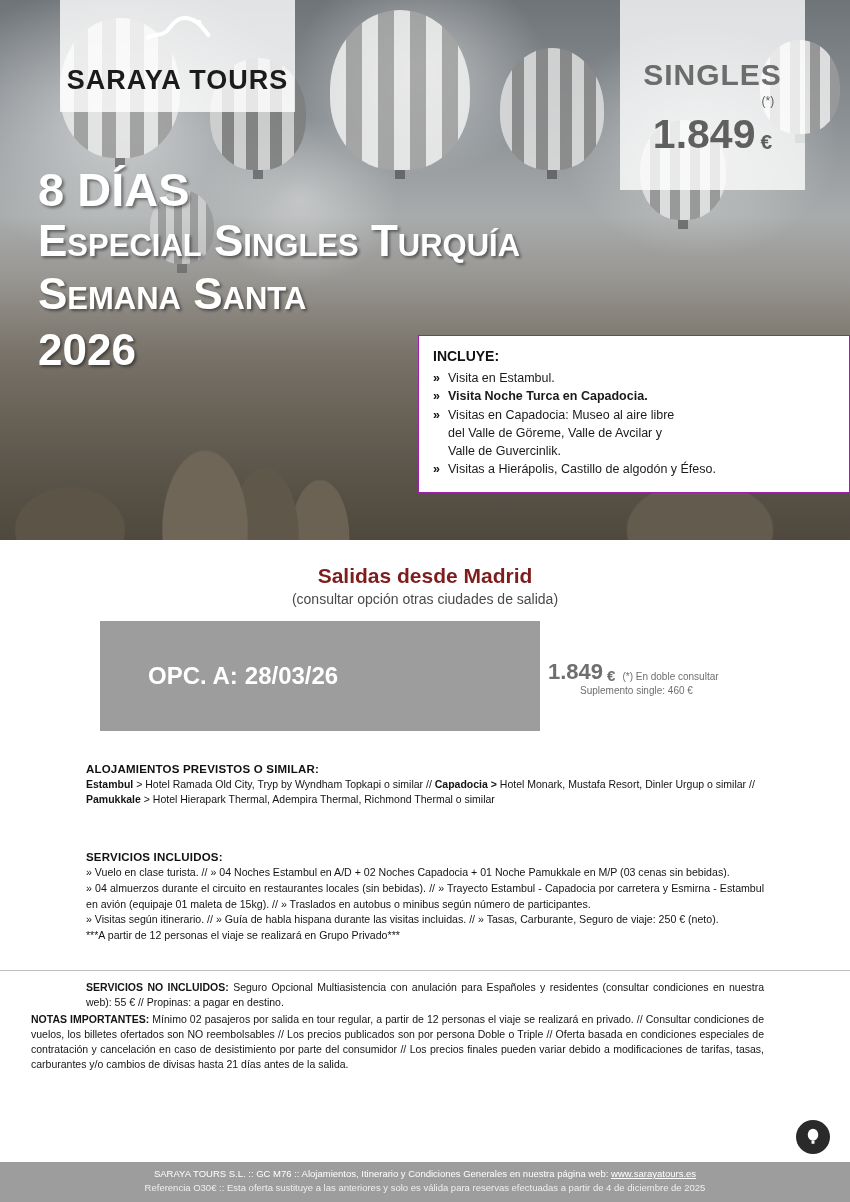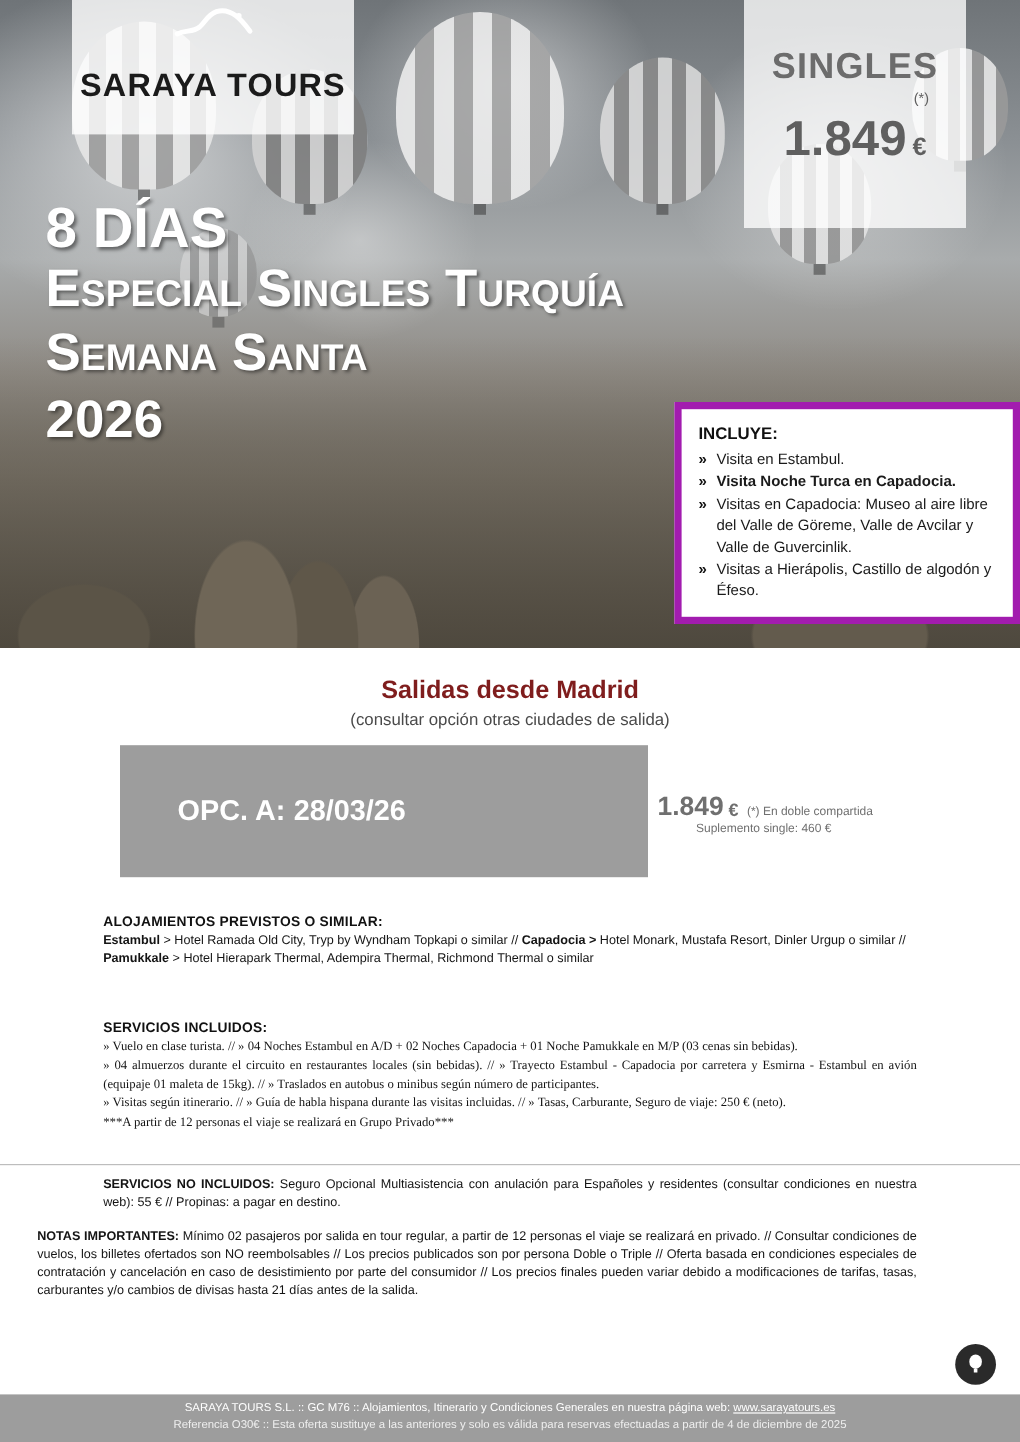--- a/index.html
+++ b/index.html
@@ -56,34 +56,34 @@
       radial-gradient(ellipse 55px 110px at 265px 255px, #5f5749 0 60%, rgba(95,87,73,0) 62%),
       radial-gradient(ellipse 48px 95px at 320px 258px, #6b6254 0 60%, rgba(107,98,84,0) 62%),
       radial-gradient(ellipse 90px 70px at 70px 250px, #5b5447 0 60%, rgba(91,84,71,0) 62%),
       radial-gradient(ellipse 120px 80px at 700px 250px, #635b4d 0 60%, rgba(99,91,77,0) 62%),
       linear-gradient(180deg, rgba(120,112,98,0) 0%, rgba(108,100,86,.55) 45%, rgba(78,72,61,.95) 100%);
   }
 
   .logo-box{
     position:absolute;left:60px;top:0;width:235px;height:112px;
     background:rgba(255,255,255,.80);
-    display:flex;flex-direction:column;align-items:center;justify-content:flex-start;
+    display:flex;flex-direction:column;align-items:center;justify-content:center;
     padding-bottom:8px;box-sizing:border-box;gap:16px;
   }
   .logo-mark{width:70px;height:38px;margin-bottom:2px;}
   .logo-text{
     font-size:27px;font-weight:bold;letter-spacing:1px;color:#1b1b1b;
     font-family:"Liberation Sans", sans-serif;
   }
 
   .price-box{
     position:absolute;right:45px;top:0;width:185px;height:190px;
     background:rgba(255,255,255,.78);
     display:flex;flex-direction:column;align-items:center;
-    padding-top:39px;box-sizing:border-box;
+    padding-top:58px;box-sizing:border-box;
   }
   .singles-word{
     font-size:30px;font-weight:bold;color:#6c6c6c;letter-spacing:1px;
   }
   .price-row{position:relative;margin-top:22px;display:flex;align-items:flex-end;}
   .price-main{font-size:41px;font-weight:bold;color:#5f5f5f;line-height:1;}
   .price-cur{font-size:21px;font-weight:bold;color:#5f5f5f;margin-left:5px;line-height:1;padding-bottom:3px;}
   .price-ast{position:absolute;right:-2px;top:-20px;font-size:12px;color:#5f5f5f;}
 
   .hero-titles{position:absolute;left:38px;top:165px;}
@@ -96,23 +96,23 @@
     text-shadow:2px 2px 3px rgba(0,0,0,.45);
     font-variant:small-caps;
     margin-top:2px;
   }
   .t-year{
     font-size:44px;font-weight:bold;color:#ffffff;line-height:1.1;
     text-shadow:2px 2px 3px rgba(0,0,0,.45);margin-top:6px;
   }
 
   .includes{
-    position:absolute;right:0;top:335px;width:288px;
+    position:absolute;right:0;top:335px;width:432px;
     background:#ffffff;padding:12px 12px 12px 14px;box-sizing:border-box;
-    border:6px solid #a21caf;
+    border:1px solid #a21caf;
   }
   .includes h3{margin:0 0 6px 0;font-size:14px;font-weight:bold;color:#111;}
   .includes ul{list-style:none;margin:0;padding:0;}
   .includes li{
     font-size:12.5px;line-height:1.38;color:#1a1a1a;
     padding-left:15px;position:relative;margin-bottom:1px;
   }
   .includes li:before{
     content:"\00BB";position:absolute;left:0;top:0;font-weight:bold;color:#111;
   }
@@ -142,27 +142,27 @@
   .op-note{font-size:10px;color:#6f6f6f;margin-left:7px;line-height:1.1;padding-bottom:1px;}
   .op-supp{position:absolute;left:580px;top:64px;font-size:10px;color:#6f6f6f;}
 
   .sec{padding:0 86px;box-sizing:border-box;}
   .sec h4{margin:0 0 2px 0;font-size:11.5px;font-weight:bold;color:#111;letter-spacing:.2px;}
   .sec p{margin:0;font-size:10.5px;line-height:1.42;color:#141414;text-align:justify;}
   .sec p b{font-weight:bold;}
 
   .block-aloj{margin-top:24px;}
   .block-serv{margin-top:44px;}
-  .block-serv p{font-size:10.6px;line-height:1.5;font-family:Liberation Serif, serif;}
+  .block-serv p{font-size:10.6px;line-height:1.5;}
 
   .block-no{
     margin-top:26px;border-top:1px solid #bdbdbd;padding-top:9px;
   }
   .block-no p{font-size:10.5px;line-height:1.45;}
-  .block-notas{margin-top:12px;padding-left:31px;}
+  .block-notas{margin-top:1px;padding-left:31px;}
   .block-notas p{font-size:10.5px;line-height:1.45;}
 
   .footer{
     position:absolute;left:0;right:0;bottom:0;height:40px;background:#9d9d9d;
     color:#ffffff;text-align:center;padding-top:5px;box-sizing:border-box;
   }
   .footer div{font-size:9.5px;line-height:1.5;}
   .footer a{color:#ffffff;text-decoration:underline;}
   .footer .l2{color:#efefef;}
 
@@ -231,21 +231,21 @@
 </div>
 
 <div class="opt-wrap">
   <div class="opt-box">
     <span class="opt-label">OPC. A:</span>
     <span class="opt-date">28/03/26</span>
   </div>
   <div class="opt-price">
     <span class="op-num">1.849</span>
     <span class="op-cur">€</span>
-    <span class="op-note">(*) En doble compartida</span>
+    <span class="op-note">(*) En doble consultar</span>
   </div>
   <div class="op-supp">Suplemento single: 460 €</div>
 </div>
 
 <div class="sec block-aloj">
   <h4>ALOJAMIENTOS PREVISTOS O SIMILAR:</h4>
   <p>
     <b>Estambul</b>
     <span>&gt; Hotel Ramada Old City, Tryp by Wyndham Topkapi o similar //</span>
     <b>Capadocia &gt;</b>

